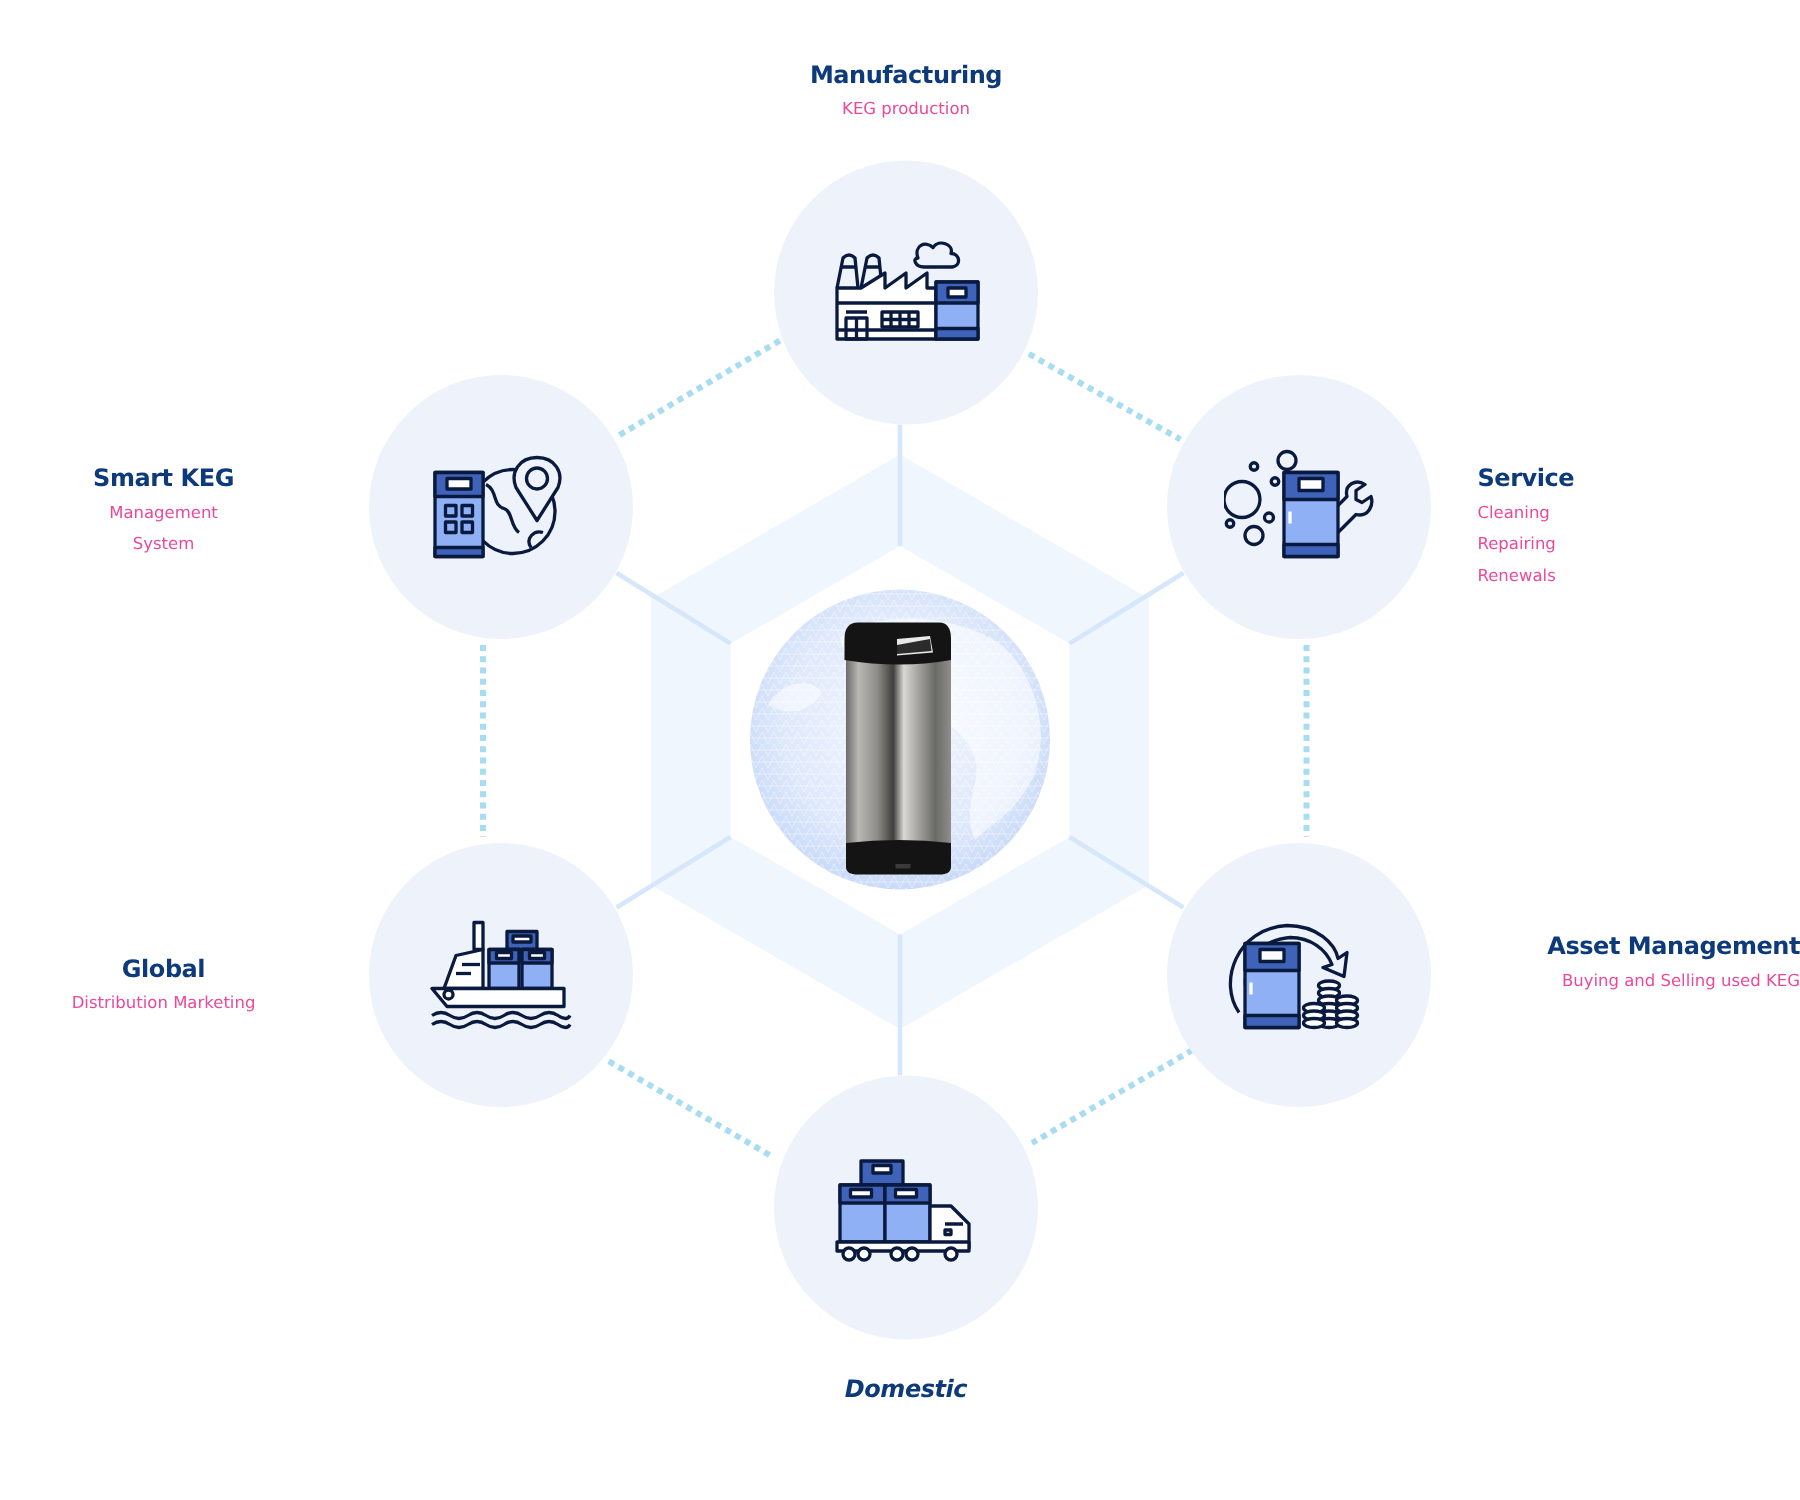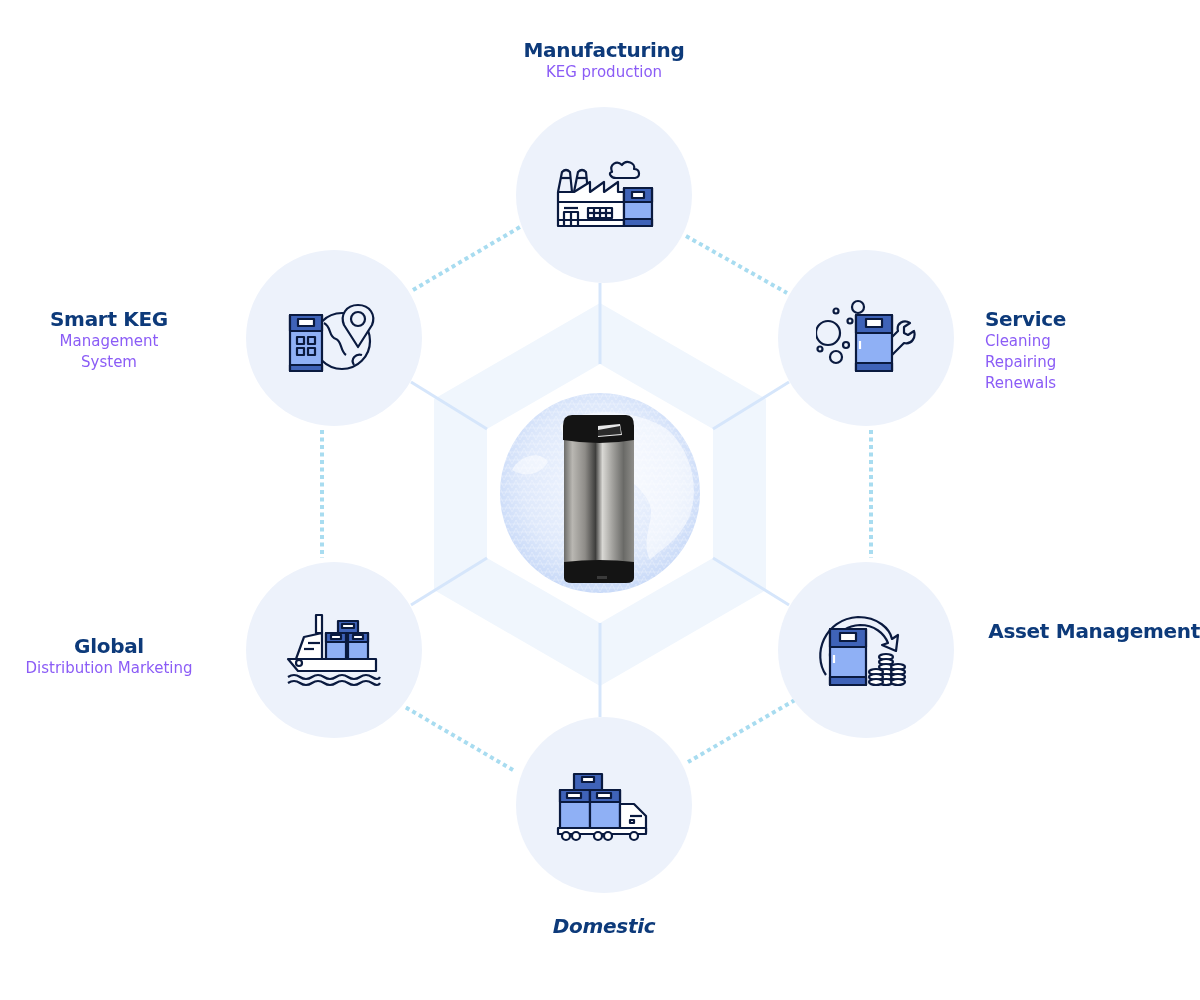--- a/index.html
+++ b/index.html
@@ -3,22 +3,22 @@
 <meta charset="utf-8">
 <style>
   html, body { margin:0; padding:0; background:#ffffff; }
   body { width:1200px; height:1000px; position:relative; overflow:hidden;
          font-family:"DejaVu Sans", "Liberation Sans", sans-serif; }
   #bg { position:absolute; left:0; top:0; width:1200px; height:1000px; }
   .node { position:absolute; width:176px; height:176px; border-radius:50%;
           background:#edf2fb; display:flex; align-items:center; justify-content:center; }
   .node svg { width:100px; height:80px; }
   .label { position:absolute; }
-  .label .title { font-weight:bold; color:#0d3a7a; font-size:20px; letter-spacing:-0.3px; line-height:24px; }
-  .label .sub { color:#8b5cf6; font-size:15px; line-height:21px; }
+  .label .title { font-weight:bold; color:#0d3a7a; font-size:16px; letter-spacing:-0.3px; line-height:24px; }
+  .label .sub { color:#ec4899; font-size:11px; line-height:21px; }
   .label.right { text-align:center; }
   .label.left { text-align:left; }
   .label.center { text-align:center; }
 </style>
 </head>
 <body>
 
 <svg id="bg" viewBox="0 0 1200 1000">
   <defs>
     <radialGradient id="globeGrad" cx="50%" cy="45%" r="55%">
@@ -209,20 +209,21 @@
         <ellipse cx="82" cy="52" rx="7" ry="3"></ellipse>
           <ellipse cx="82" cy="57" rx="7" ry="3"></ellipse>
           <ellipse cx="82" cy="62" rx="7" ry="3"></ellipse>
           <ellipse cx="82" cy="67" rx="7" ry="3"></ellipse>
       </g>
     </g>
   </svg>
 </div>
 <div class="label left" style="left:985px;top:619px;width:215px;text-align:right;">
   <div class="title">Asset Management</div>
+  <div class="sub">Buying and Selling used KEG</div>
 </div>
 
 <div class="node" style="left:516px;top:717px;">
   <svg viewBox="0 0 100 70">
     <g stroke="#0a1a3f" stroke-width="2.2" fill="none" stroke-linejoin="round">
       <rect x="20" y="4" width="28" height="16" fill="#3f63b8"></rect>
       <rect x="28" y="7" width="12" height="5" fill="#ffffff"></rect>
       <rect x="6" y="20" width="30" height="38" fill="#8fb0f5"></rect>
       <rect x="6" y="20" width="30" height="12" fill="#3f63b8"></rect>
       <rect x="36" y="20" width="30" height="38" fill="#8fb0f5"></rect>

